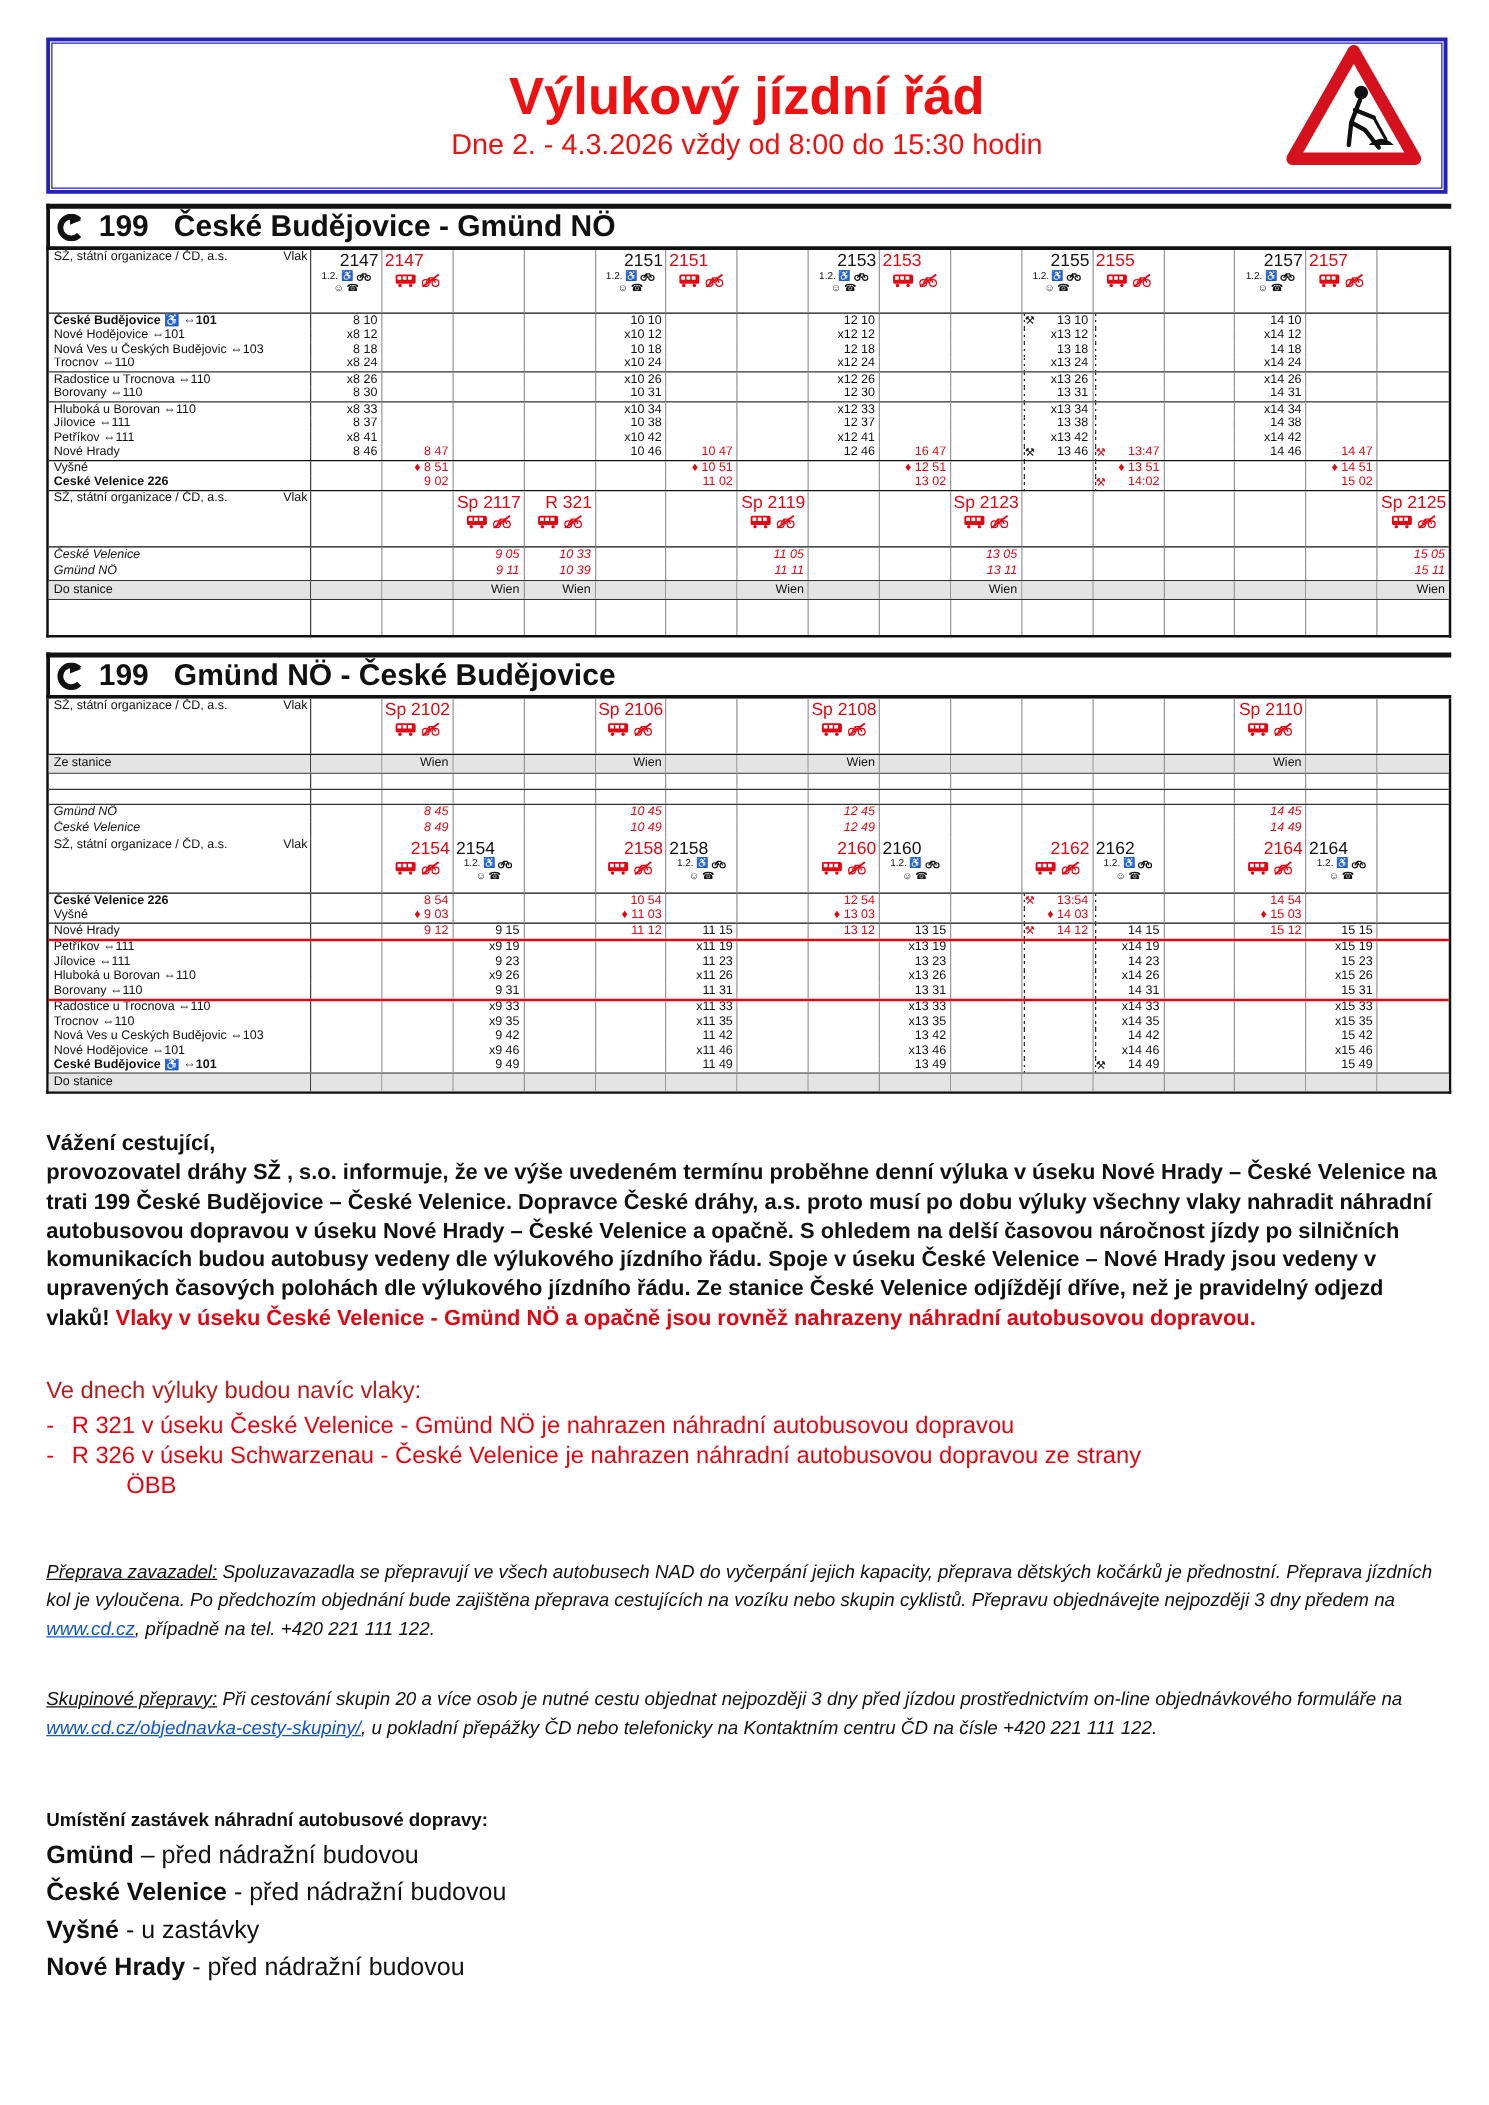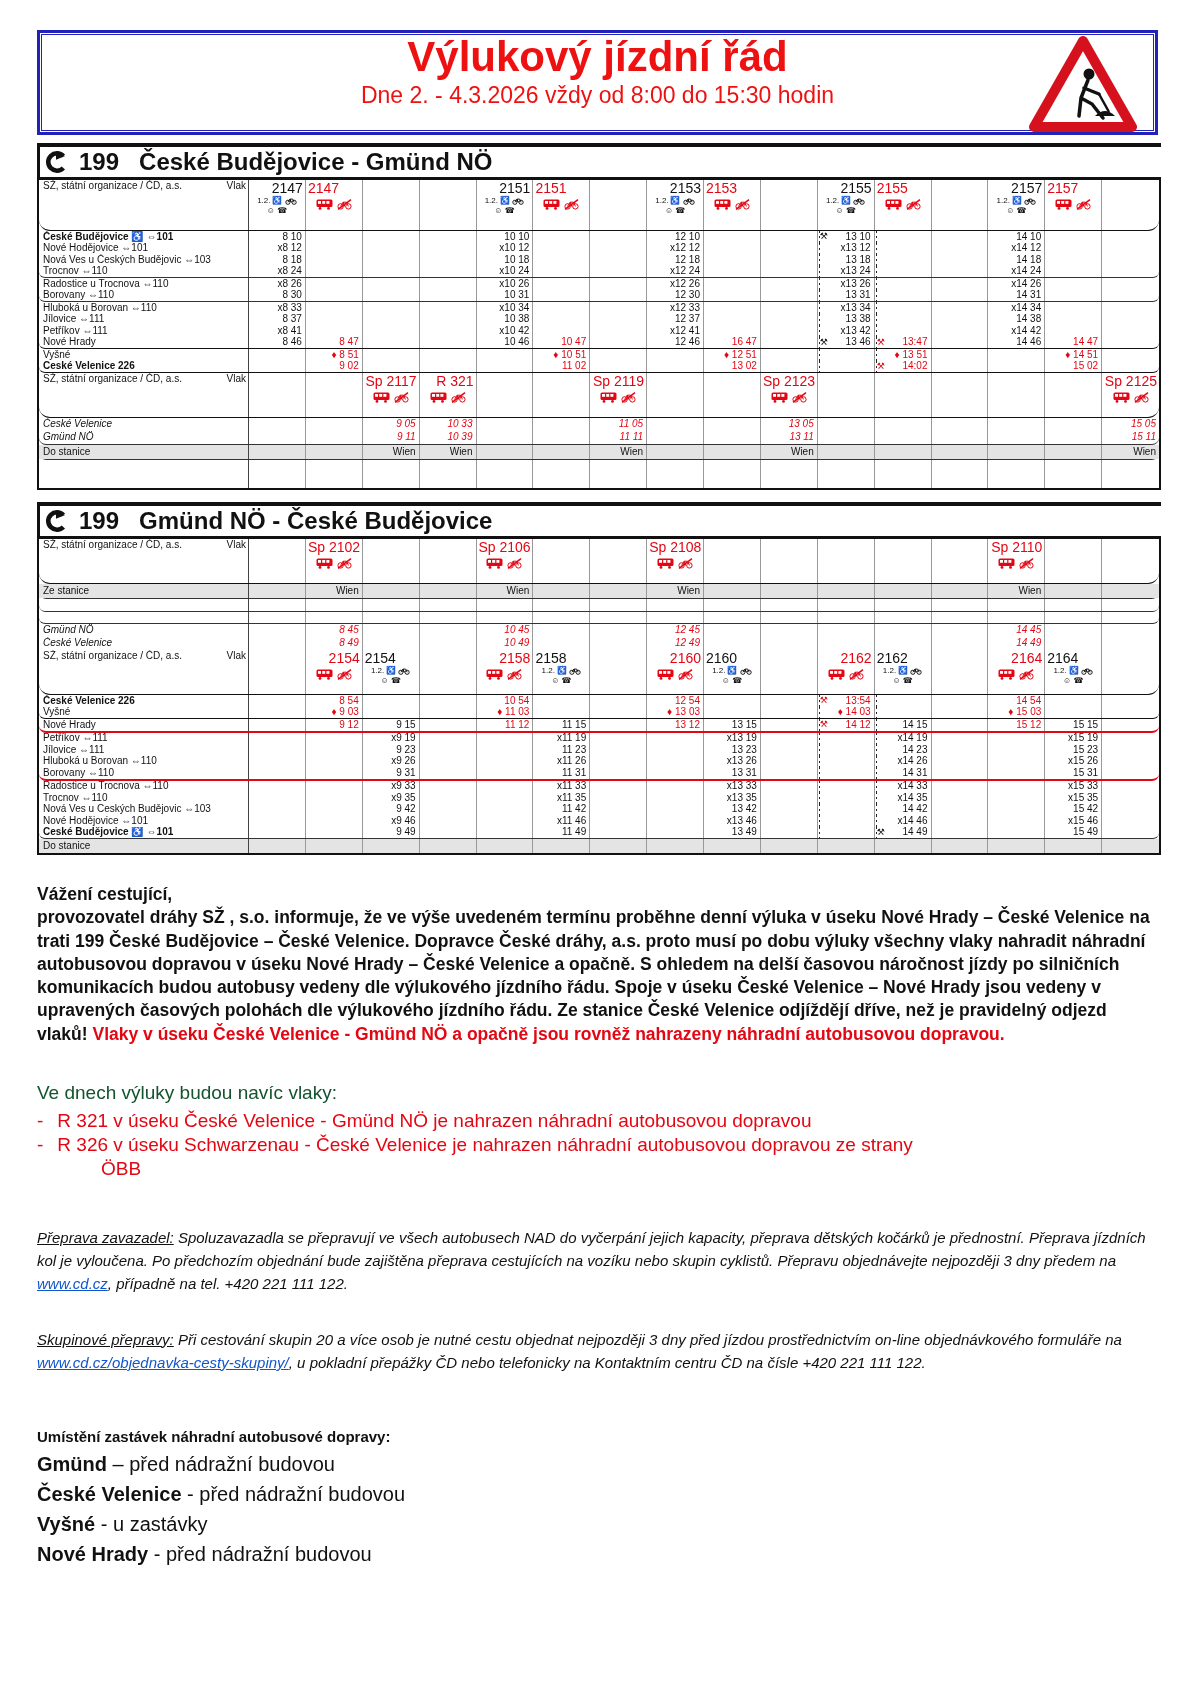--- a/index.html
+++ b/index.html
@@ -1,36 +1,36 @@
 <!DOCTYPE html>
 <html><head>
 <meta charset="utf-8">
 <style>
   html,body{margin:0;padding:0;background:#fff;}
   body{font-family:"Liberation Sans", sans-serif; color:#111;}
   .page{position:relative;width:1191px;height:1684px;overflow:hidden;background:#fff;}
 
   
   .hdr-box{position:relative;margin:30px 33px 0 37px;height:99px;border:3px solid #2222bb;
-           box-shadow:inset 0 0 0 1px #fff, inset 0 0 0 2px #2222bb;text-align:center;padding-top:0;}
+           box-shadow:inset 0 0 0 1px #fff, inset 0 0 0 2px #2222bb;text-align:center;padding-top:20px;}
   .hdr-title{font-size:42px;font-weight:bold;color:#ee1111;letter-spacing:0;}
   .hdr-sub{font-size:23px;color:#ee1111;margin-top:1px;}
   .sign{position:absolute;right:18px;top:3px;}
 
   
   .tt-wrap{margin-left:37px;width:1124px;}
   .tt-titlebar{border-top:4px solid #111;border-bottom:3px solid #111;border-left:3px solid #111;
                display:flex;align-items:center;gap:12px;height:30px;font-weight:bold;font-size:24px;padding-left:5px;background:#fff;}
   .tt-titlebar .lnum{margin-right:8px;}
   .t1{margin-top:8px;}
   .t2{margin-top:12px;}
 
   
   .tt{border:2px solid #111;border-top:none;background:#fff;}
-  .tt-row{display:grid;grid-template-columns:210px repeat(16,1fr);min-height:11.5px;border-radius:11px;}
+  .tt-row{display:grid;grid-template-columns:210px repeat(16,1fr);min-height:11.5px;}
   .tt-label{border-right:1px solid #444;font-size:10px;line-height:1.05;padding:0 2px 0 4px;display:flex;align-items:center;white-space:nowrap;overflow:hidden;}
   .tt-label.op{justify-content:space-between;align-items:flex-start;padding-top:1px;}
   .tt-cell{border-right:1px solid #999;font-size:10px;line-height:1.05;display:flex;justify-content:flex-end;align-items:center;
            padding:0 3px 0 2px;white-space:nowrap;overflow:hidden;}
   .tt-cell:last-child{border-right:none;}
   .red{color:#e30613;}
   .b{font-weight:bold;}
   .i{font-style:italic;}
   .grayrow .tt-cell,.grayrow .tt-label{background:#e4e4e4;color:#111;}
   .bb1{border-bottom:1px solid #333;}
@@ -45,21 +45,21 @@
   .ic{display:flex;justify-content:center;align-items:center;gap:4px;margin-top:3px;}
   .mk{margin-right:auto;font-size:9px;}
   .wav{background-image:repeating-linear-gradient(180deg,#222 0 2px,transparent 2px 5px);
        background-size:1px 100%;background-repeat:no-repeat;background-position:1px 0;}
 
   
   .footnote{color:#e30613;font-weight:bold;font-size:11.5px;margin:40px 0 0 62px;}
   .para{margin:28px 33px 0 37px;font-weight:bold;font-size:17.5px;line-height:1.33;}
   .para .redtx{color:#e30613;}
   .extra{margin:36px 33px 0 37px;font-size:19px;}
-  .extra-title{color:#14532d;margin-bottom:6px;}
+  .extra-title{color:#b91c1c;margin-bottom:6px;}
   .extra-item{color:#e30613;display:flex;gap:14px;margin:2px 0;}
   .extra-item .dash{flex:0 0 auto;}
   .obb{color:#e30613;margin-left:64px;}
   .note-it{margin:46px 40px 0 37px;font-style:italic;font-size:15px;line-height:1.55;}
   .note-it .firstind{text-indent:40px;}
   .note-it .lbl{text-decoration:underline;}
   .note-groups{margin-top:32px;}
   a.lnk{color:#1155cc;text-decoration:underline;}
   .stops{margin:54px 0 0 37px;}
   .stops-title{font-weight:bold;font-size:15px;margin-bottom:4px;}

